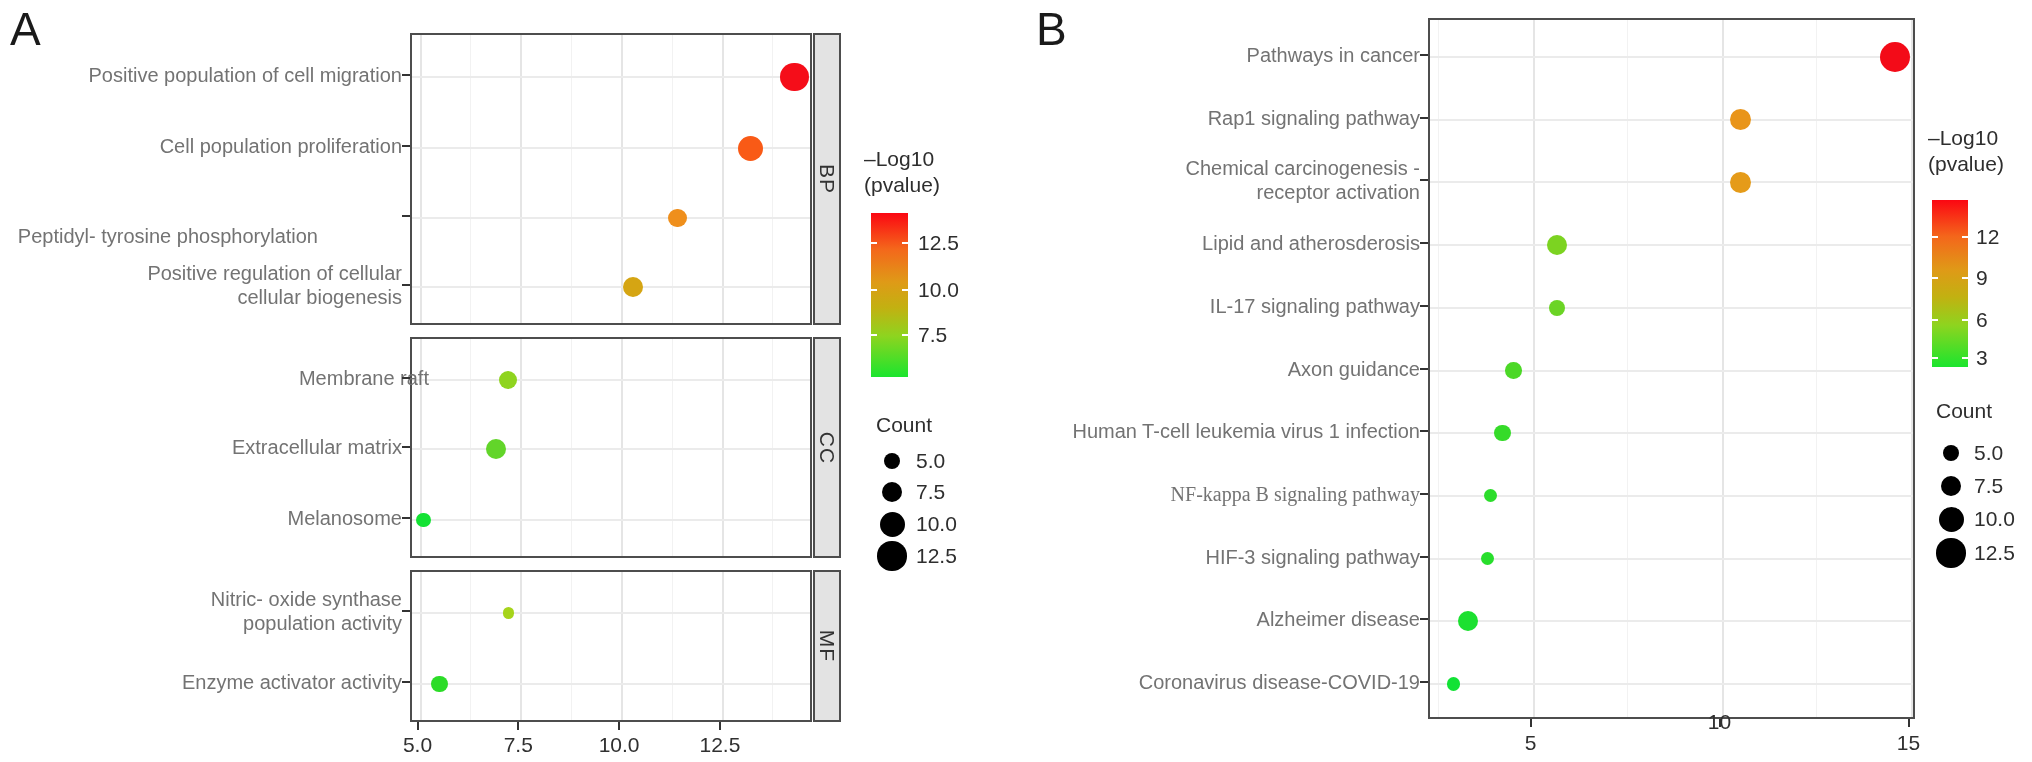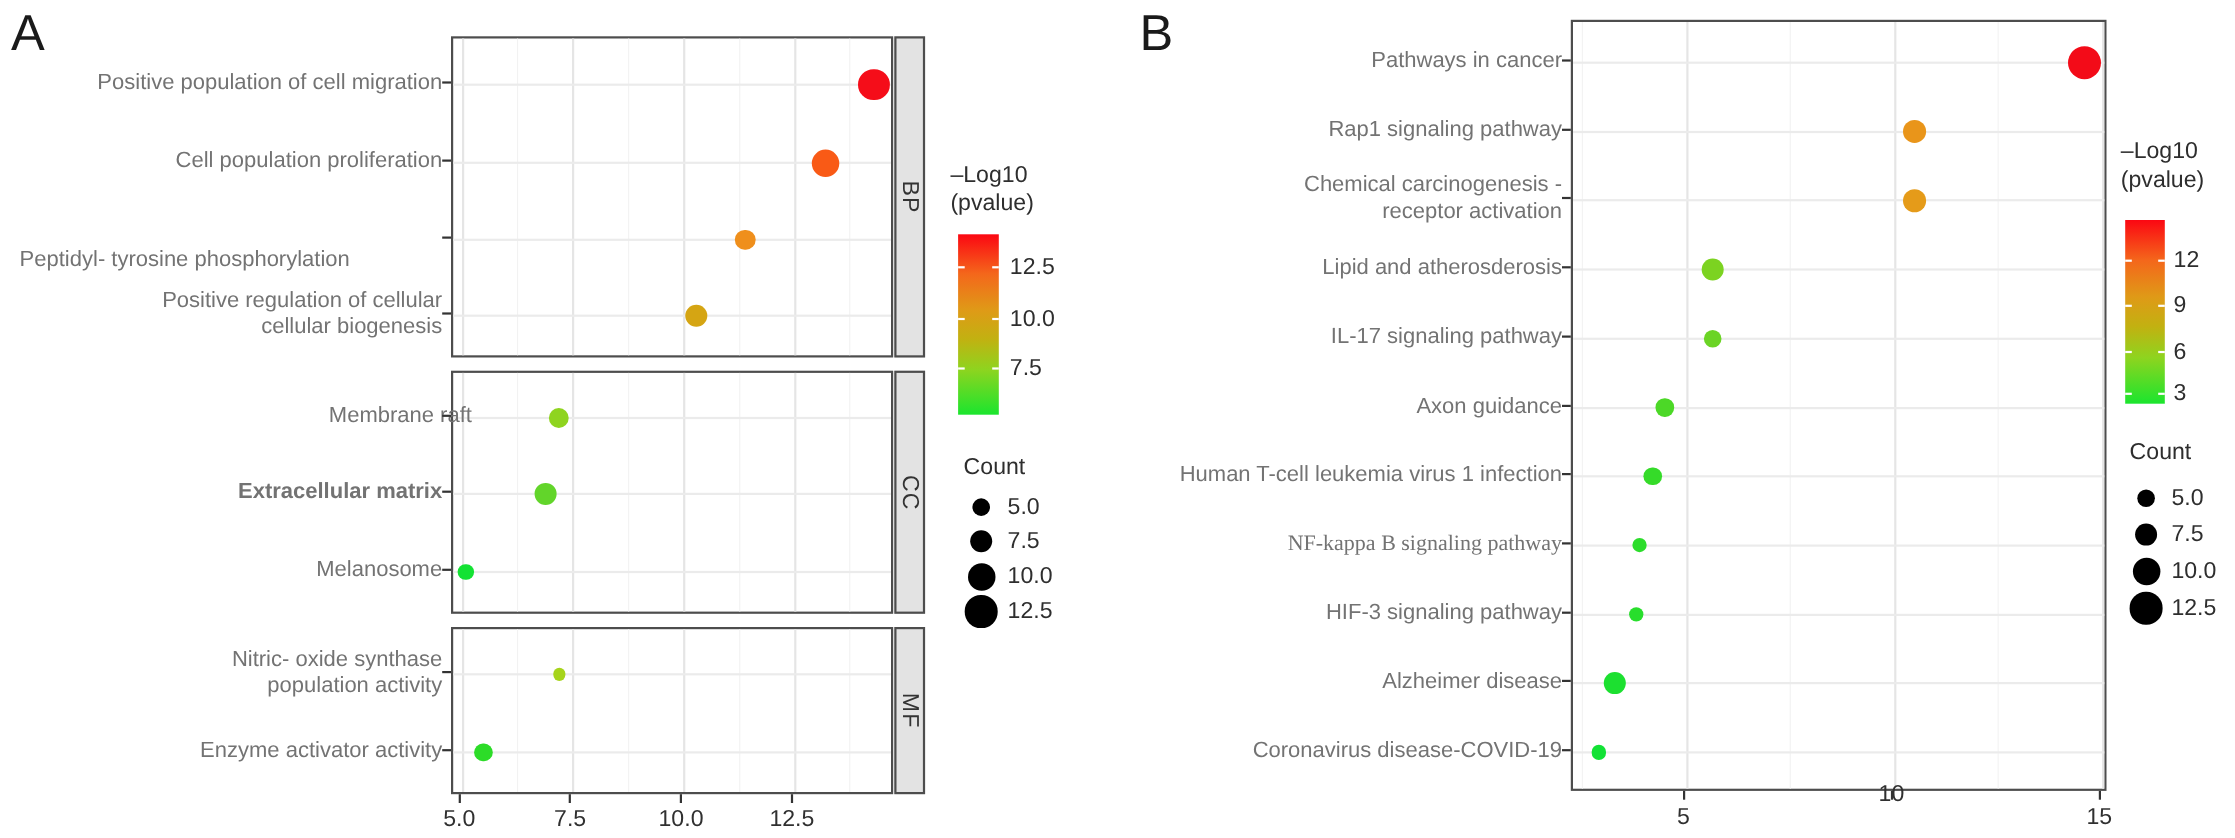--- a/index.html
+++ b/index.html
@@ -87,21 +87,21 @@
         <div class="dot" style="left: 74.158px; top: 100.05px; width: 19.9px; height: 19.9px; background: rgb(98, 213, 42);"></div>
         <div class="dot" style="left: 4.132px; top: 173.6px; width: 14.8px; height: 14.8px; background: rgb(19, 226, 51);"></div>
       </div>
       <div class="strip" style="left: 813px; top: 337px; width: 28px; height: 221px;">
         <span>CC</span>
       </div>
       <div class="ylab" style="right: 1603px; top: 366px;">
         <div>Membrane raft</div>
       </div>
       <div class="tick" style="left: 402px; top: 377px; width: 8px; height: 2px;"></div>
-      <div class="ylab" style="right: 1630px; top: 435px; font-weight: bold;">
+      <div class="ylab" style="right: 1630px; top: 435px;">
         <div>Extracellular matrix</div>
       </div>
       <div class="tick" style="left: 402px; top: 446px; width: 8px; height: 2px;"></div>
       <div class="ylab" style="right: 1630px; top: 506px;">
         <div>Melanosome</div>
       </div>
       <div class="tick" style="left: 402px; top: 517px; width: 8px; height: 2px;"></div>
       <div class="facet-box" style="left: 410px; top: 570px; width: 402px; height: 152px;">
         <div class="gl v minor" style="left: 57.9px; top: 0px; height: 100%;"></div>
         <div class="gl v minor" style="left: 158.7px; top: 0px; height: 100%;"></div>

